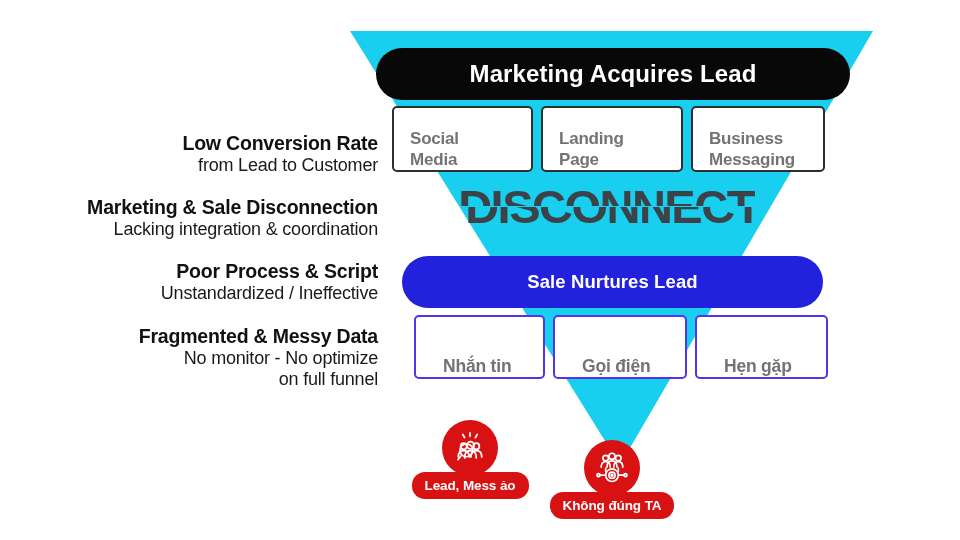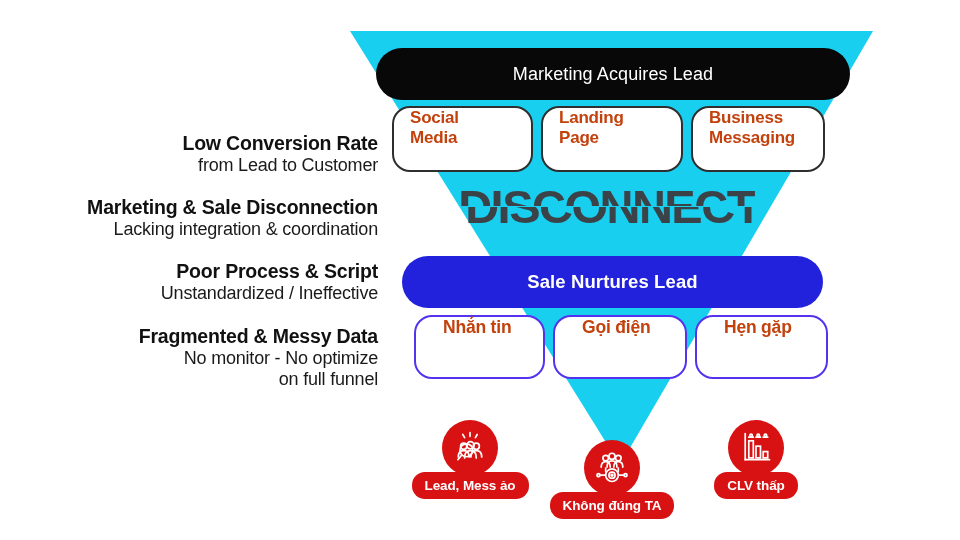--- a/index.html
+++ b/index.html
@@ -71,22 +71,22 @@
     width: 474px;
     height: 52px;
     background: #080808;
     border-radius: 26px;
     display: flex;
     align-items: center;
     justify-content: center;
   }
   #stage-top-bar .bar-label {
     color: #ffffff;
-    font-weight: normal;
-    font-size: 18px;
+    font-weight: bold;
+    font-size: 24px;
     letter-spacing: 0.1px;
   }
 
   #stage-bottom-bar {
     position: absolute;
     left: 402px;
     top: 256px;
     width: 421px;
     height: 52px;
     background: #2222DD;
@@ -105,26 +105,26 @@
   
   .card-row {
     position: absolute;
     display: flex;
   }
   #card-row-top { left: 392px; top: 106px; }
   #card-row-bottom { left: 414px; top: 315px; }
 
   .channel-card {
     background: #ffffff;
-    border-radius: 18px;
+    border-radius: 5px;
     box-sizing: border-box;
     display: flex;
-    align-items: flex-start;
-    font-weight: bold;
-    color: #c2410c;
+    align-items: flex-end;
+    font-weight: bold;
+    color: #737373;
     letter-spacing: -0.2px;
   }
   .channel-card.top {
     border: 2.2px solid #2e2e2e;
     height: 66px;
     padding-left: 16px;
     font-size: 17px;
     line-height: 1.2;
     margin-right: 8px;
   }
@@ -340,34 +340,14 @@
           <circle cx="5" cy="28" r="1.7"></circle>
           <circle cx="35" cy="28" r="1.7"></circle>
           <line x1="13" y1="20" x2="13" y2="24"></line>
           <line x1="27" y1="20" x2="27" y2="24"></line>
         </g>
       </svg>
     </div>
     <div class="badge-pill">Không đúng TA</div>
   </div>
 
-  <div class="badge" id="badge-2">
-    <div class="badge-circle">
-      <svg class="badge-icon" viewBox="0 0 40 40" xmlns="http://www.w3.org/2000/svg">
-        <g fill="none" stroke="#ffffff" stroke-width="1.9" stroke-linecap="round">
-          <line x1="8" y1="4" x2="8" y2="33"></line>
-          <line x1="8" y1="33" x2="35" y2="33"></line>
-          <rect x="12" y="12" width="5" height="19"></rect>
-          <rect x="20" y="18" width="5" height="13"></rect>
-          <rect x="28" y="24" width="5" height="7"></rect>
-          <path d="M12 8 l5 0"></path>
-          <path d="M20 8 l5 0"></path>
-          <path d="M28 8 l5 0"></path>
-          <circle cx="14.5" cy="6" r="1.4"></circle>
-          <circle cx="22.5" cy="6" r="1.4"></circle>
-          <circle cx="30.5" cy="6" r="1.4"></circle>
-        </g>
-      </svg>
-    </div>
-    <div class="badge-pill">CLV thấp</div>
-  </div>
 
 </div>
 
 </body></html>

